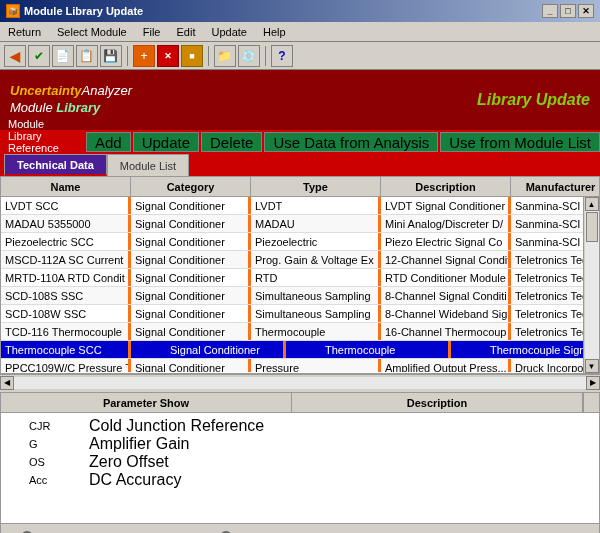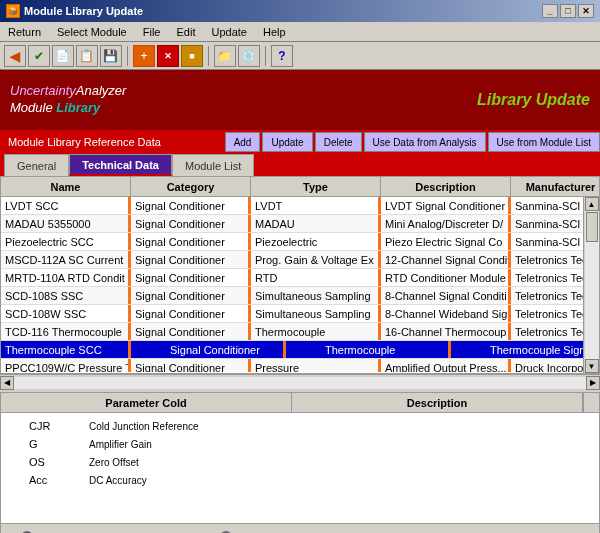--- a/index.html
+++ b/index.html
@@ -94,44 +94,44 @@
       display: flex;
       align-items: center;
       justify-content: space-between;
       padding: 4px 10px;
     }
     .logo-text {
       font-size: 13px;
       font-style: italic;
       line-height: 1.3;
     }
-    .logo-uncertainty { color: #f0abfc; font-weight: normal; }
+    .logo-uncertainty { color: #eab308; font-weight: bold; }
     .logo-analyzer { color: white; margin-top: 40px; }
     .logo-module { color: white; }
-    .logo-library { color: #14b8a6; font-weight: bold; font-style: italic; }
+    .logo-library { color: #86efac; font-weight: bold; font-style: italic; }
     .logo-library-update { color: #84cc16; font-style: italic; font-size: 16px; font-weight: bold; }
     .action-bar {
       background: #cc0000;
       display: flex;
       align-items: center;
       height: 24px;
       padding: 0 0;
       gap: 2px;
     }
     .action-label {
       color: white;
       padding: 2px 8px;
       font-size: 11px;
       flex: 1;
     }
     .action-btn {
-      background: #c4b5fd;
+      background: #15803d;
       border: 1px solid #808080;
       padding: 1px 8px;
-      font-size: 10px;
+      font-size: 15px;
       cursor: pointer;
       height: 20px;
       display: flex; align-items: center;
     }
     .tabs-row {
       background: #cc0000;
       display: flex;
       height: 22px;
       padding: 0 4px;
       gap: 0;
@@ -250,21 +250,21 @@
       display: flex;
       height: 18px;
       align-items: center;
     }
     .param-name {
       width: 80px;
       font-size: 11px;
       padding-left: 20px;
     }
     .param-desc {
-      font-size: 10px;
+      font-size: 16px;
       flex: 1;
     }
     .radio-row {
       background: #d4d0c8;
       border-top: 1px solid #999;
       padding: 4px 20px;
       display: flex;
       gap: 20px;
       align-items: center;
       height: 26px;
@@ -356,21 +356,20 @@
 <div class="action-bar">
   <span class="action-label">Module Library Reference Data</span>
   <button class="action-btn">Add</button>
   <button class="action-btn">Update</button>
   <button class="action-btn">Delete</button>
   <button class="action-btn">Use Data from Analysis</button>
   <button class="action-btn">Use from Module List</button>
 </div>
 
 <div class="tabs-row">
-  <div class="tab tab-inactive">General</div>
   <div class="tab tab-active">Technical Data</div>
   <div class="tab tab-inactive">Module List</div>
   <div class="tab-spacer"></div>
 </div>
 
 <div class="main-table-area">
   <div class="table-header-row">
     <div class="col-header">Name</div>
     <div class="col-header">Category</div>
     <div class="col-header">Type</div>
@@ -460,21 +459,21 @@
 </div>
 
 <div class="horiz-scrollbar">
   <div class="horiz-btn">◀</div>
   <div class="horiz-track"></div>
   <div class="horiz-btn">▶</div>
 </div>
 
 <div class="bottom-panel">
   <div class="bottom-header">
-    <div class="bottom-col-header">Parameter Cold</div>
+    <div class="bottom-col-header">Parameter Show</div>
     <div class="bottom-col-header">Description</div>
     <div style="width:16px; border-left:1px solid #999;"></div>
   </div>
   <div class="params-body" id="paramsBody">
   <div class="param-row">
         <div class="param-name">CJR</div>
         <div class="param-desc">Cold Junction Reference</div>
       </div>
       <div class="param-row">
         <div class="param-name">G</div>

